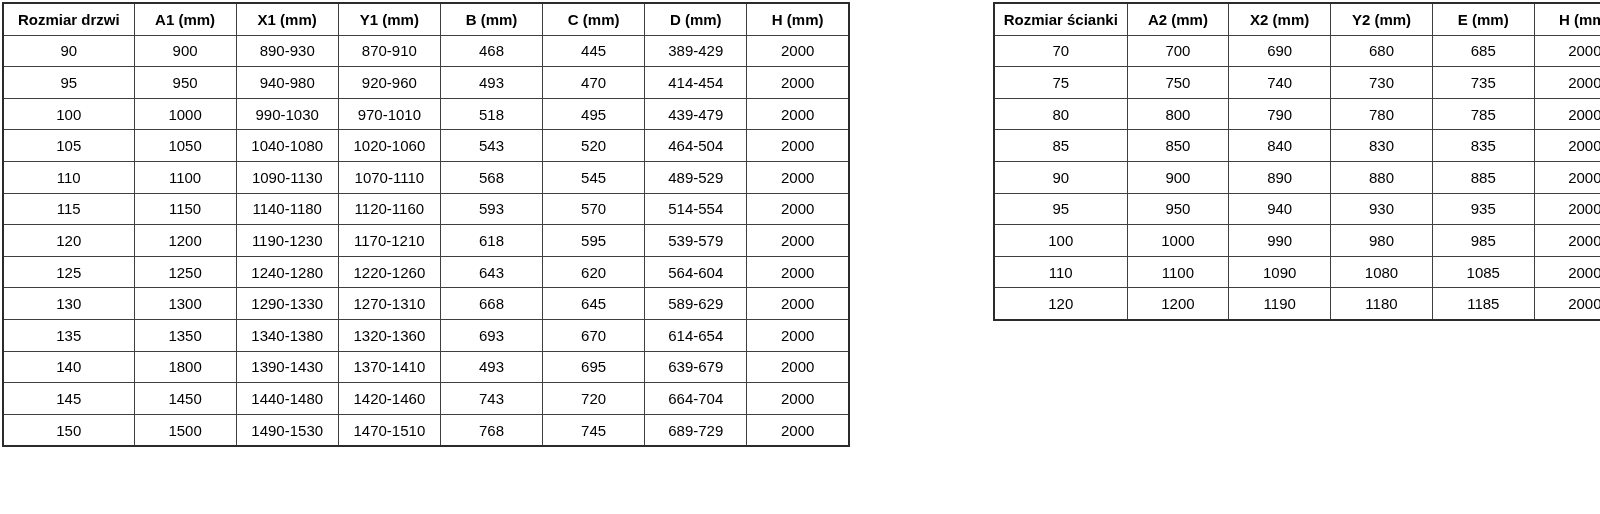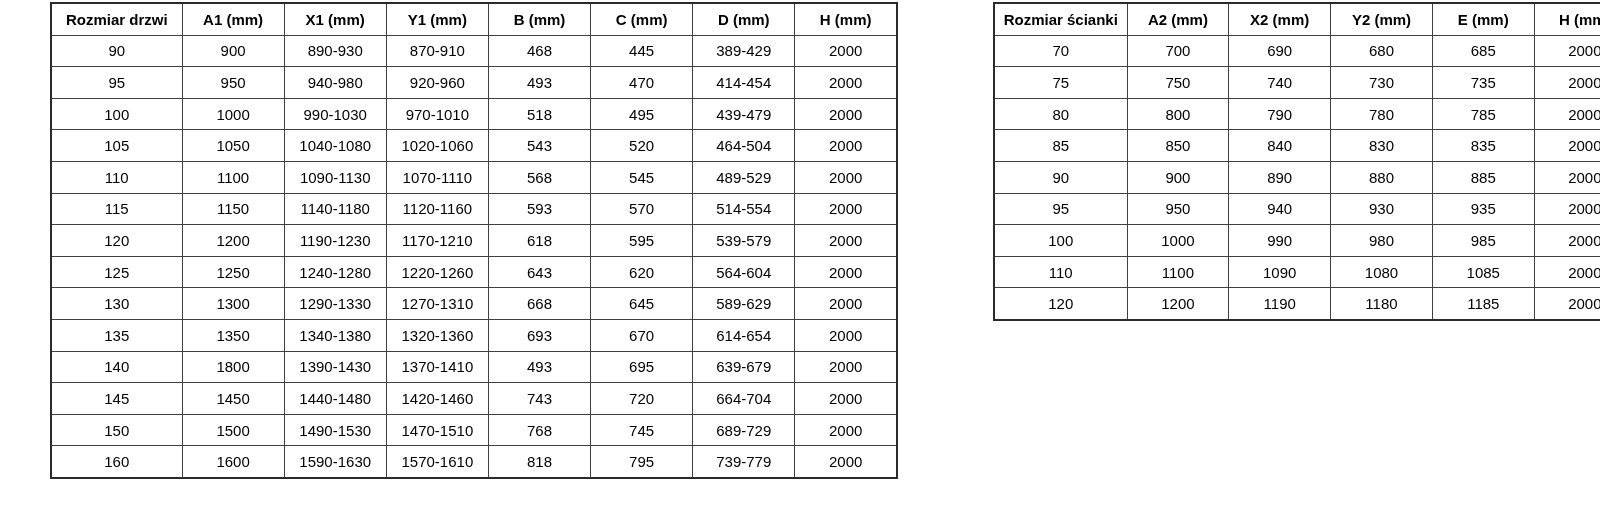--- a/index.html
+++ b/index.html
@@ -11,21 +11,21 @@
     width: 1600px;
     height: 514px;
     position: relative;
     font-family: "Liberation Sans", sans-serif;
     color: #000000;
   }
   .table-wrap {
     position: absolute;
     top: 2px;
   }
-  .table-wrap.left  { left: 2px; margin-left: 48px; }
+  .table-wrap.left  { left: 2px; }
   .table-wrap.right { left: 953px; padding-left: 40px; }
 
   table.spec-table {
     border-collapse: collapse;
     table-layout: fixed;
     background: #ffffff;
     border: 2px solid #2b2b2b;
   }
   #door-table { width: 848px; }
   #wall-table { width: 644px; }
@@ -200,30 +200,20 @@
         <tr>
           <td>150</td>
           <td>1500</td>
           <td>1490-1530</td>
           <td>1470-1510</td>
           <td>768</td>
           <td>745</td>
           <td>689-729</td>
           <td>2000</td>
         </tr>
-        <tr>
-          <td>160</td>
-          <td>1600</td>
-          <td>1590-1630</td>
-          <td>1570-1610</td>
-          <td>818</td>
-          <td>795</td>
-          <td>739-779</td>
-          <td>2000</td>
-        </tr>
       </tbody>
     </table>
 </div>
 
 <div class="table-wrap right">
   <table id="wall-table" class="spec-table">
       <colgroup>
         <col class="first-col">
         <col>
         <col>

